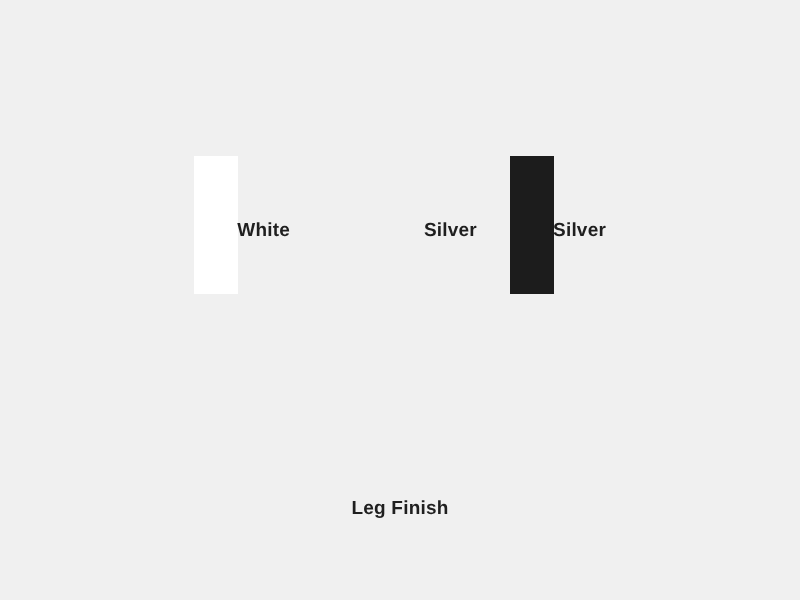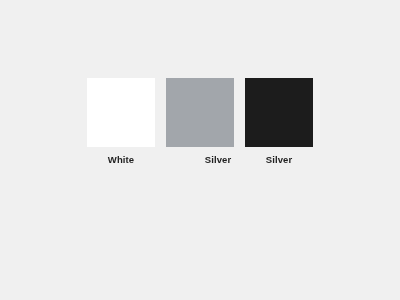--- a/index.html
+++ b/index.html
@@ -32,21 +32,21 @@
     width: 400px;
     display: flex;
     flex-direction: row;
     justify-content: center;
     align-items: flex-start;
     gap: 31px;
   }
 
   .swatch-option {
     display: flex;
-    flex-direction: column;
+    flex-direction: row;
     align-items: center;
     width: 48px;
   }
 
   .swatch-chip {
     width: 68px;
     height: 69px;
     display: block;
     box-sizing: border-box;
   }
@@ -92,14 +92,15 @@
       <span class="swatch-label" style="color: rgb(31, 31, 31); padding-left: 36px;">Silver</span>
     </div>
 
     <div class="swatch-option">
       <span class="swatch-chip" style="background: rgb(28, 28, 28);"></span>
       <span class="swatch-label" style="color: rgb(31, 31, 31);">Silver</span>
     </div>
 
   </div>
 
+  <div class="group-caption" style="color: rgb(31, 31, 31);">Leg Finish</div>
 
 </div>
 
 </body></html>

